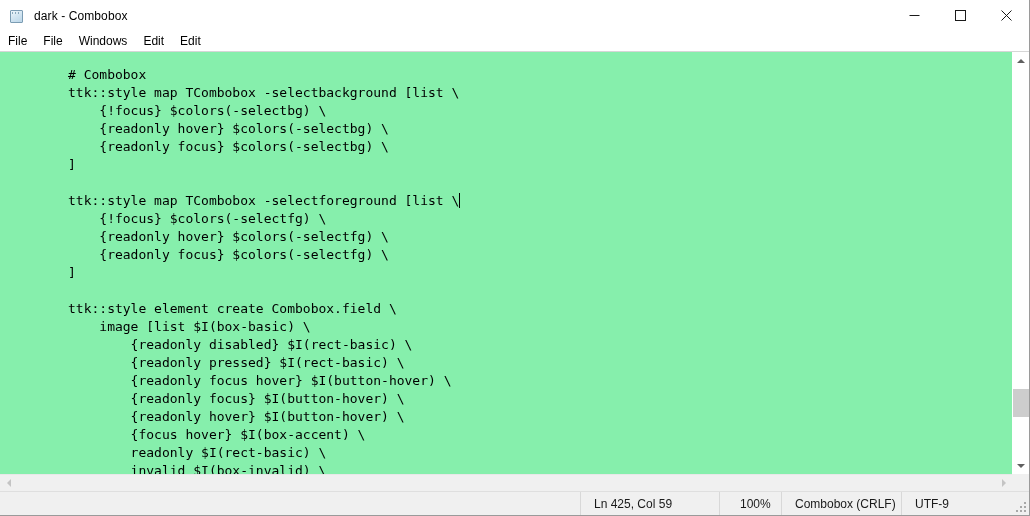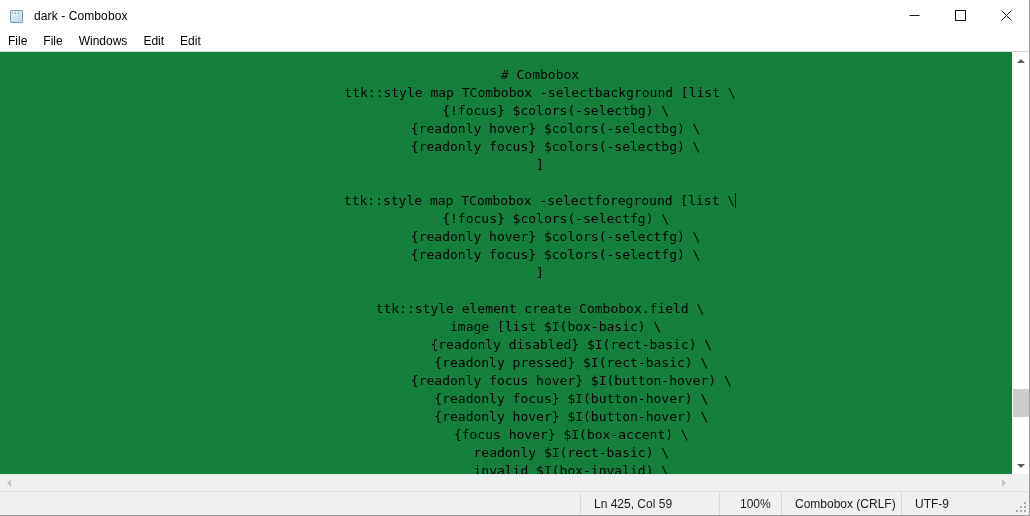--- a/index.html
+++ b/index.html
@@ -128,23 +128,22 @@
     border-top: 1px solid #d6d6d6;
   }
 
   .text-area {
     position: absolute;
     left: 0;
     top: 0;
     right: 17px;
     bottom: 17px;
     overflow: hidden;
-    background: #15803d;
+    background: #86efac;
     padding: 14px 0 0 0;
-    text-align: center;
   }
 
   .code {
     margin: 0;
     font-family: "DejaVu Sans Mono", "Liberation Mono", monospace;
     font-size: 13px;
     line-height: 18px;
     color: #000000;
     white-space: pre;
     padding-left: 68px;

